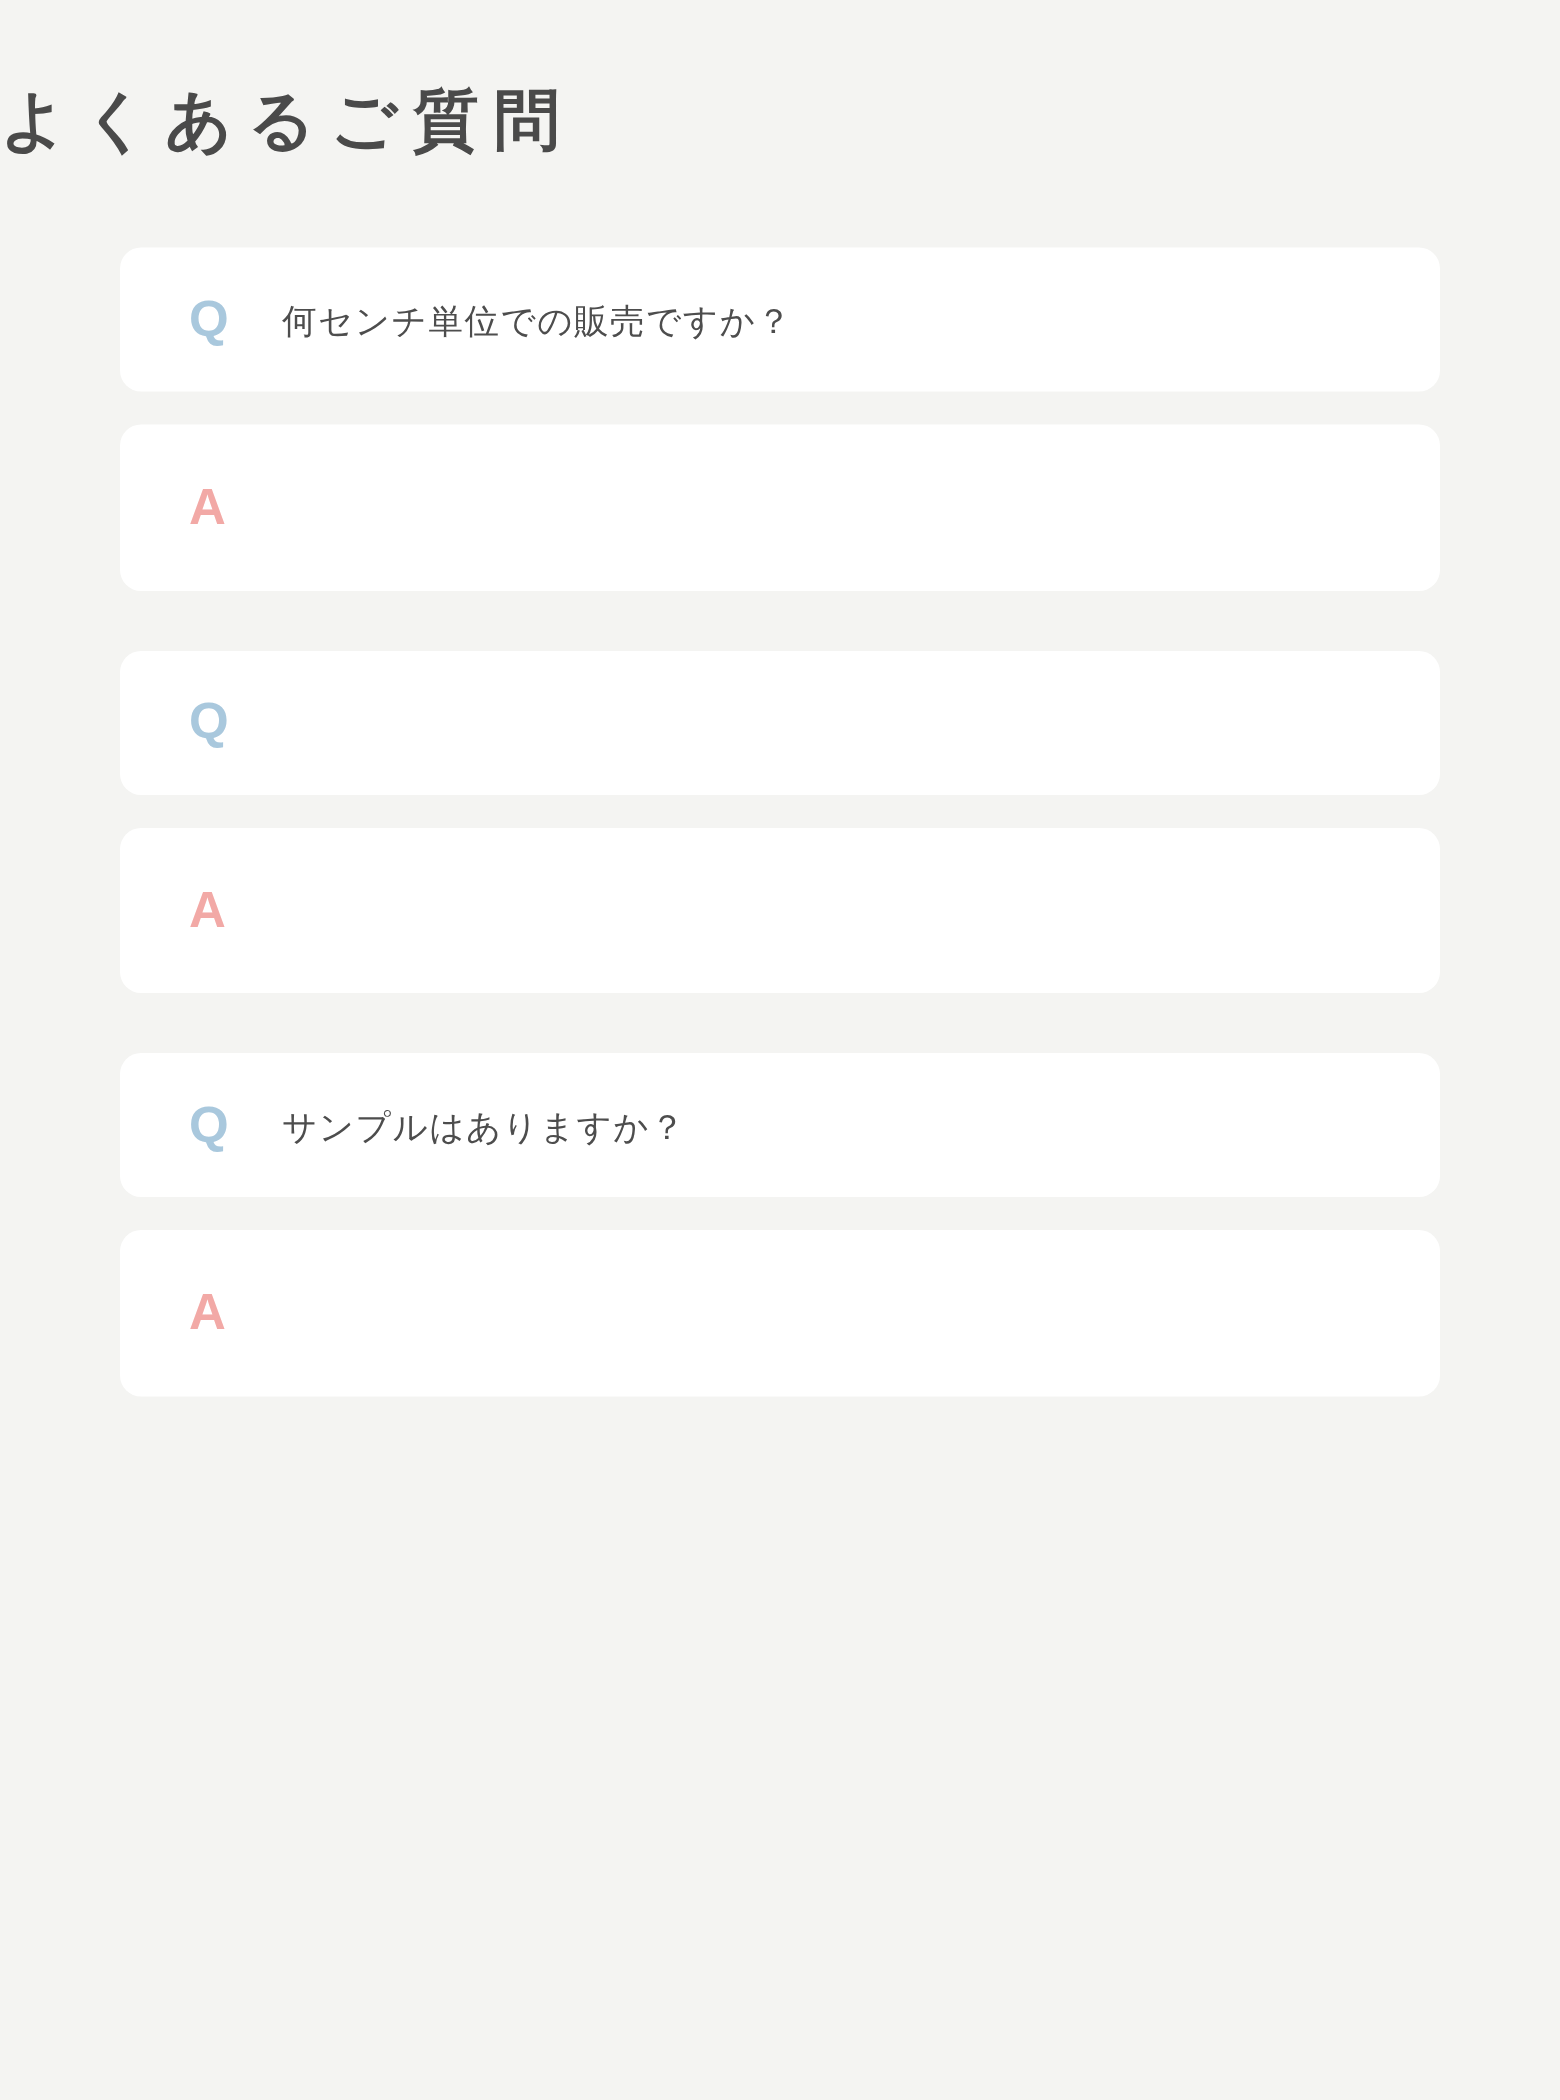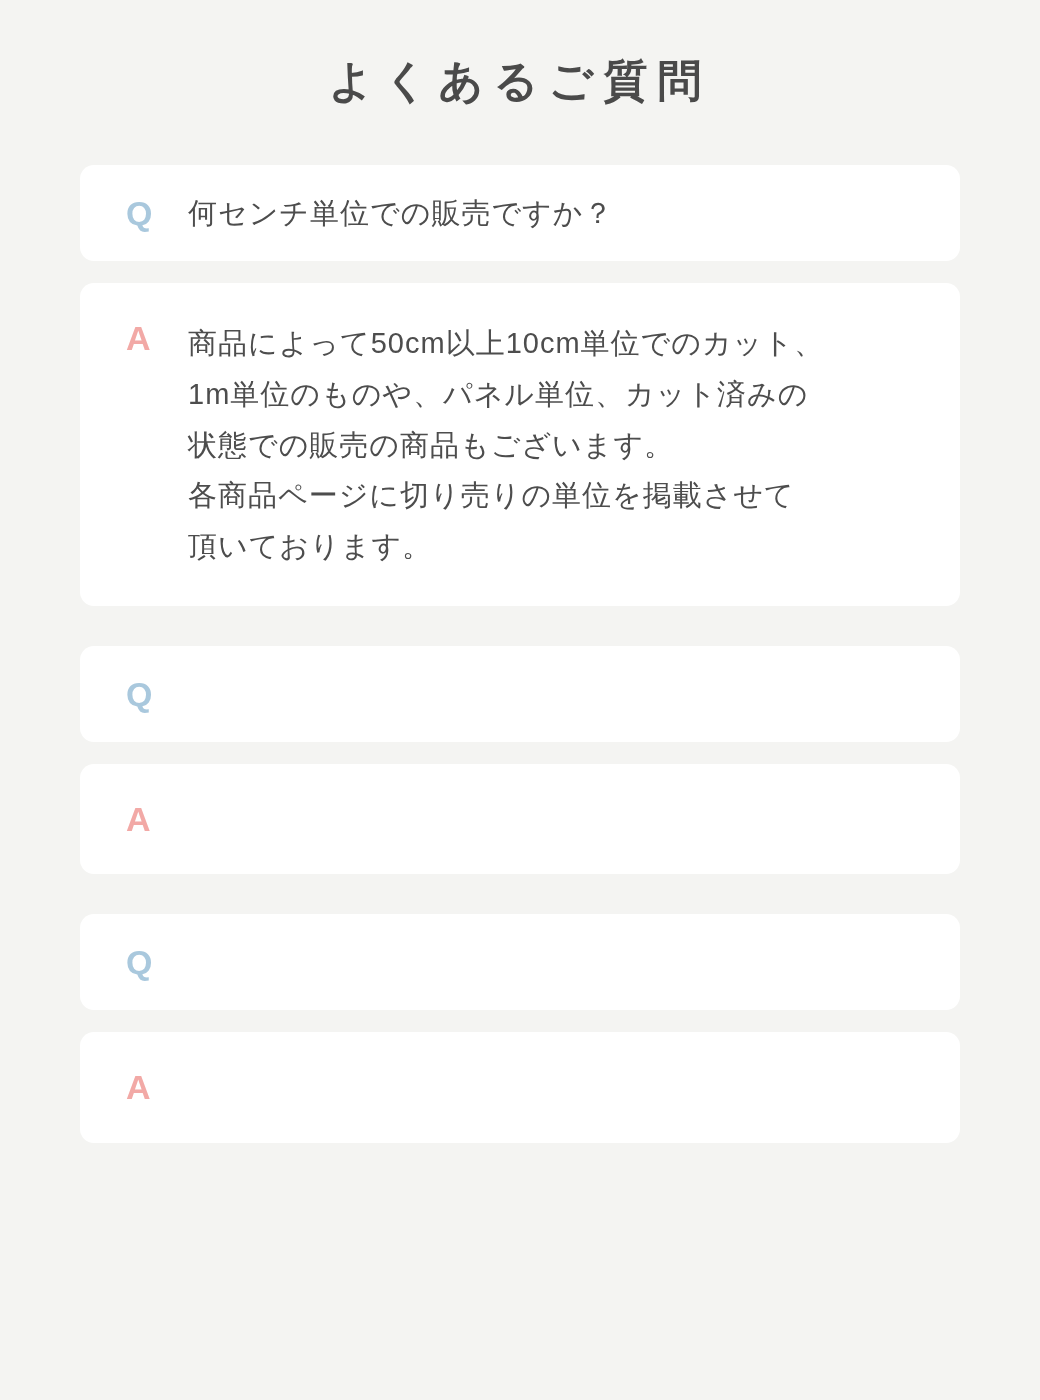--- a/index.html
+++ b/index.html
@@ -15,21 +15,21 @@
   }
   .page {
     width: 1040px;
     min-height: 1400px;
     box-sizing: border-box;
     padding: 0;
     background: #f4f4f2;
     position: relative;
   }
   .page-title {
-    text-align: center;
+    text-align: left;
     color: #4a4a4a;
     font-size: 44px;
     font-weight: bold;
     letter-spacing: 10px;
     padding-top: 52px;
     padding-bottom: 0;
     margin: 0;
     line-height: 1.3;
   }
   .faq-list {
@@ -66,21 +66,21 @@
   }
   .marker.q {
     color: #a9c8dd;
   }
   .marker.a {
     color: #f2a9a6;
   }
   .faq-text {
     flex: 1 1 auto;
     color: #4d4d4d;
-    font-size: 29px;
+    font-size: 23px;
     line-height: 1.75;
     letter-spacing: 1px;
     white-space: pre-line;
     padding-top: 1px;
   }
   .faq-card.question .faq-text {
     line-height: 1.4;
   }
   .spacer-gap {
     height: 18px;
@@ -95,41 +95,37 @@
 
   <div class="faq-list">
 
     <div class="faq-card question">
       <div class="marker q">Q</div>
       <div class="faq-text">何センチ単位での販売ですか？</div>
     </div>
 
     <div class="faq-card answer">
       <div class="marker a">A</div>
-      <div class="faq-text">商品によって50cm以上10cm単位でのカット、
-1m単位のものや、パネル単位、カット済みの
-状態での販売の商品もございます。
-各商品ページに切り売りの単位を掲載させて
-頂いております。</div>
     </div>
 
     <div class="spacer-gap"></div>
 
     <div class="faq-card question">
       <div class="marker q">Q</div>
     </div>
 
     <div class="faq-card answer">
       <div class="marker a">A</div>
     </div>
 
     <div class="spacer-gap"></div>
 
     <div class="faq-card question">
       <div class="marker q">Q</div>
+      <div class="faq-text">サンプルはありますか？</div>
     </div>
 
     <div class="faq-card answer">
       <div class="marker a">A</div>
     </div>
 
   </div>
 </div>
 
 </body></html>

